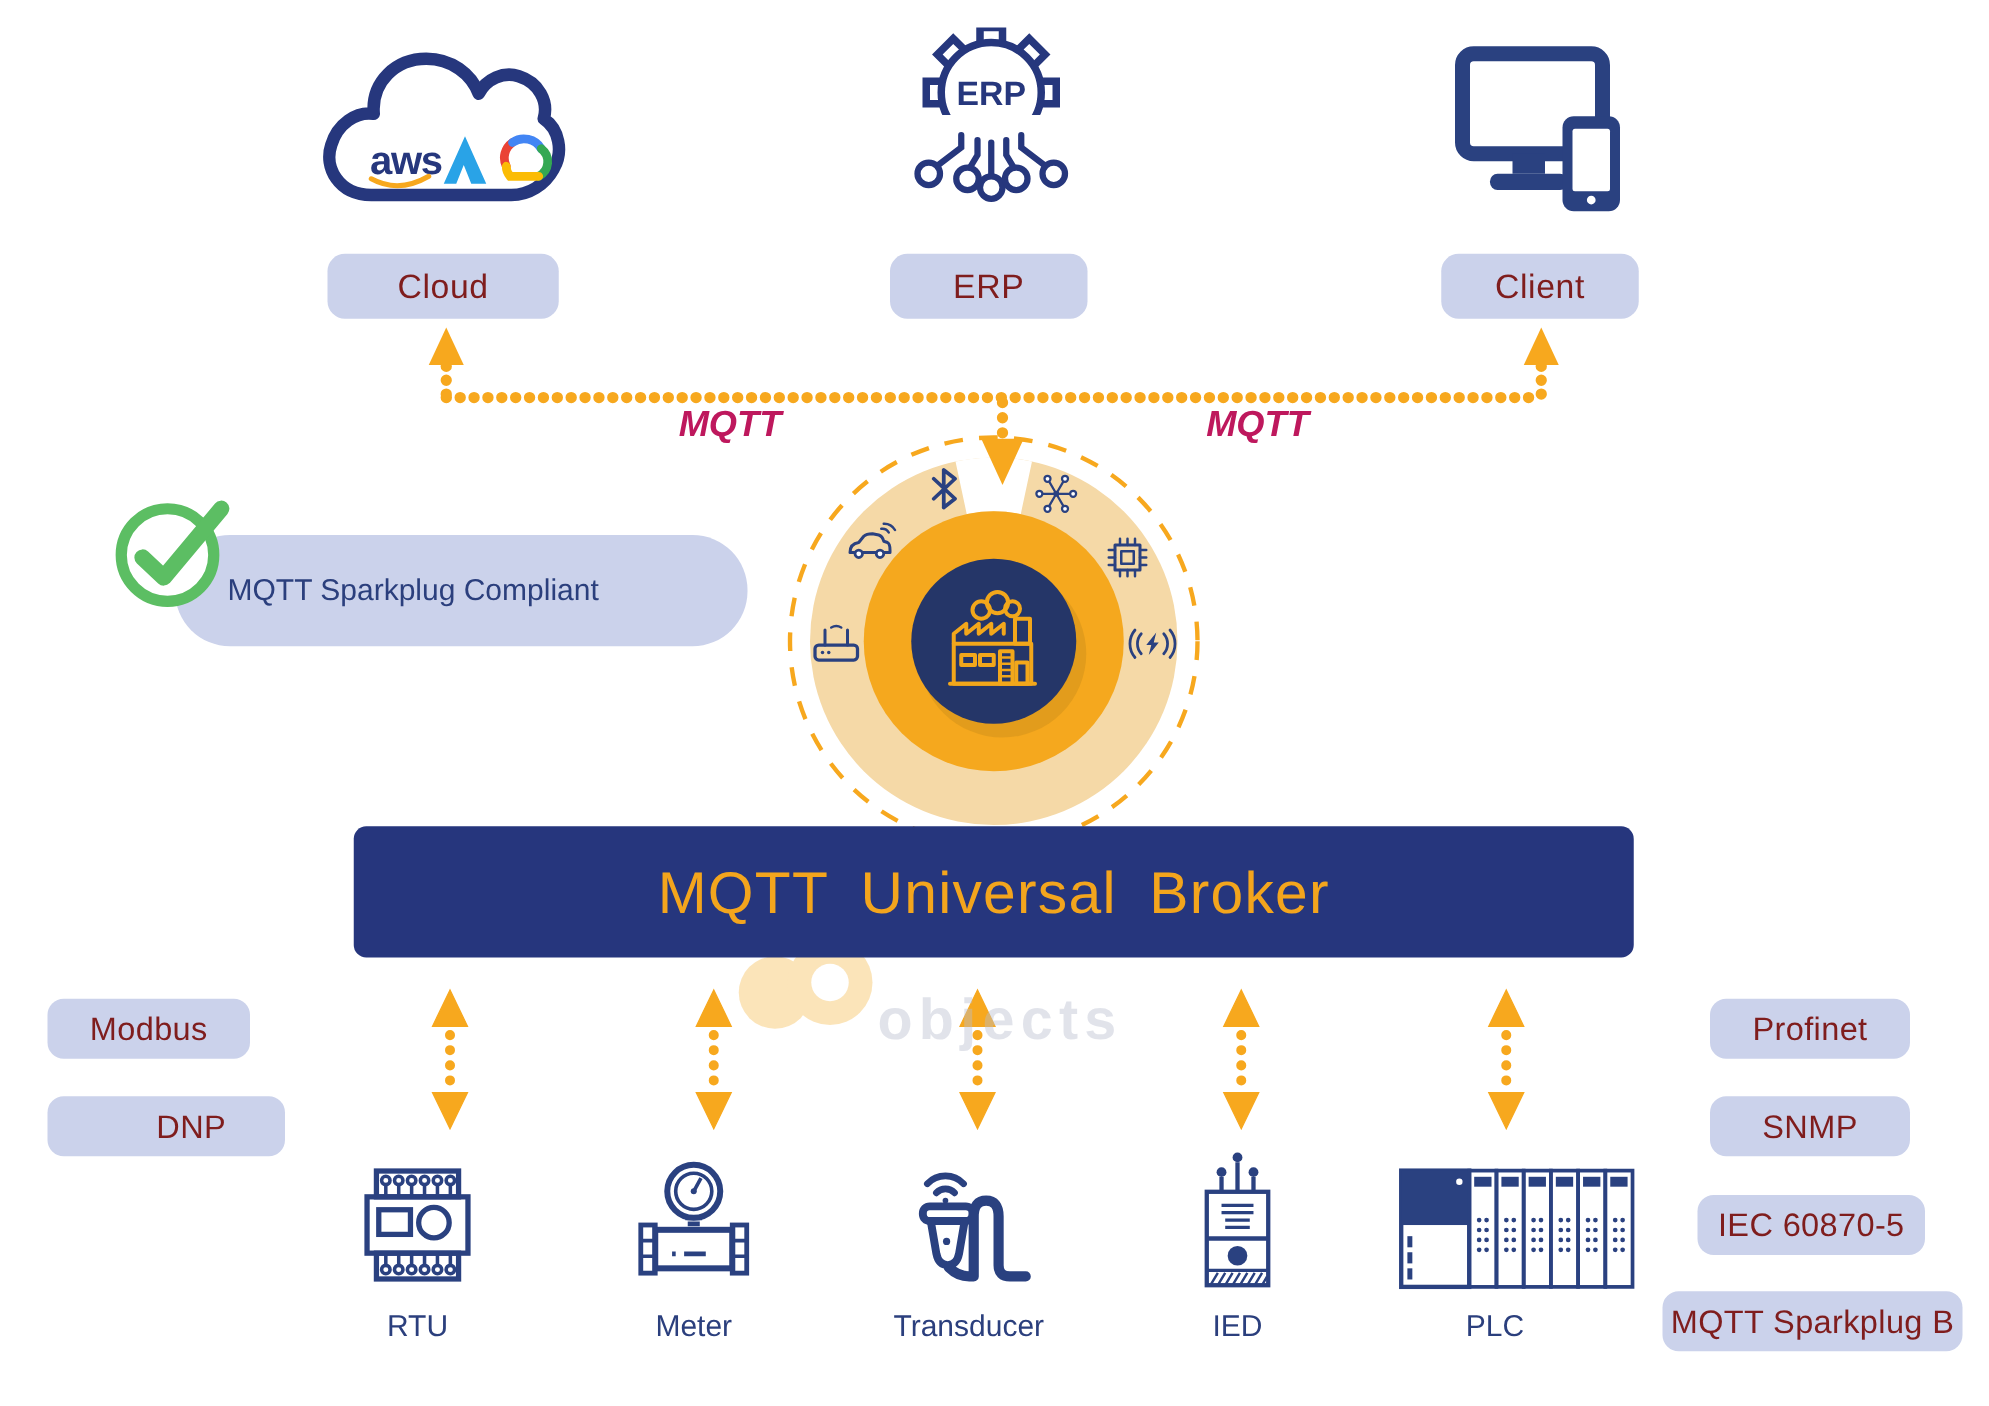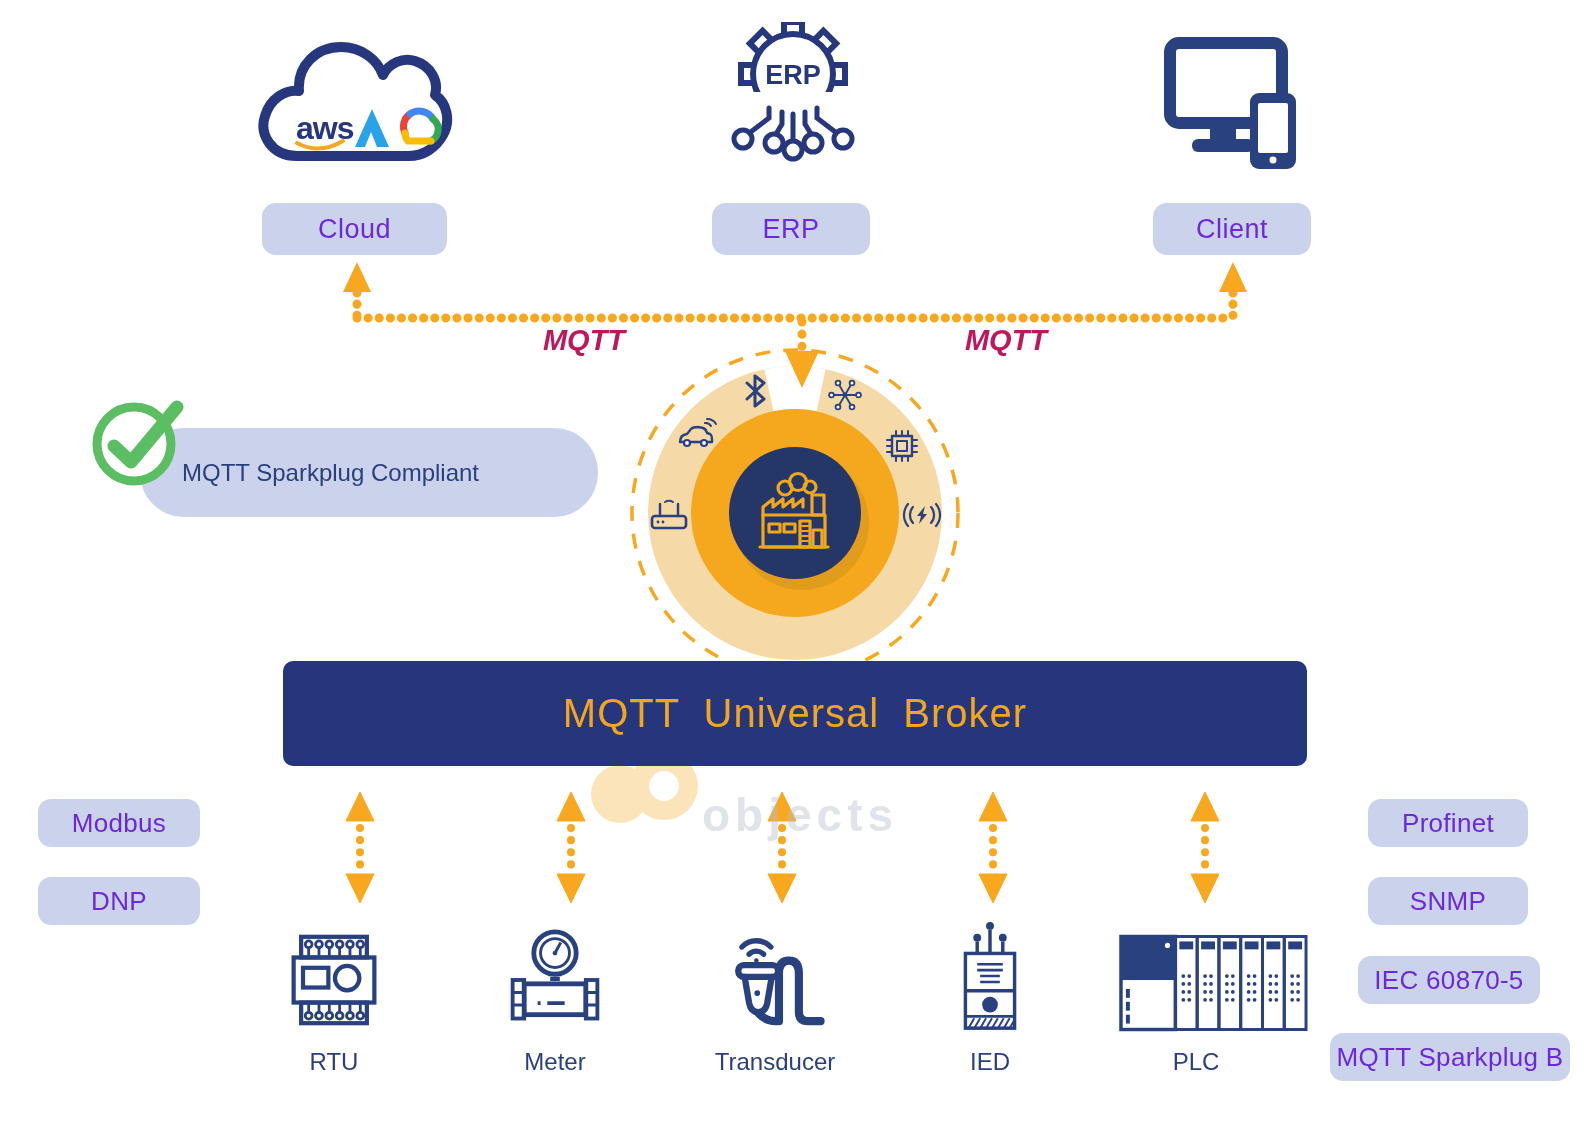--- a/index.html
+++ b/index.html
@@ -1,25 +1,25 @@
 <!DOCTYPE html>
 <html><head>
 <meta charset="utf-8">
 <style>
   html,body{margin:0;padding:0;background:#ffffff;}
   .stage{position:relative;width:1591px;height:1125px;background:#ffffff;overflow:hidden;
          font-family:"Liberation Sans", sans-serif;}
   .abs{position:absolute;}
-  .pill{background:#CBD2EB;color:#6d28d9;border-radius:14px;display:flex;align-items:center;justify-content:center;}
+  .pill{background:#CBD2EB;color:#7f1d1d;border-radius:14px;display:flex;align-items:center;justify-content:center;}
   .top-pill{height:52px;font-size:27px;letter-spacing:.5px;}
   .proto-pill{height:48px;font-size:26px;letter-spacing:.3px;border-radius:13px;}
   .mqtt-label{font-weight:bold;font-size:29px;color:#be185d;text-align:center;font-style:italic;}
   .dev-label{font-size:24px;color:#2B3F7D;text-align:center;}
   .banner{background:#26367D;border-radius:10px;display:flex;align-items:center;justify-content:center;z-index:2;}
-  .banner-title{color:#F3A51D;font-size:40px;font-weight:500;letter-spacing:1px;word-spacing:12px;text-align:center;}
+  .banner-title{color:#F3A51D;font-size:47px;font-weight:500;letter-spacing:1px;word-spacing:12px;text-align:center;}
   .compliance-pill{background:#CBD2EB;border-radius:44px;display:flex;align-items:center;z-index:1;}
   .compliance-text{color:#2B3F7D;font-size:24px;padding-left:42px;}
   .watermark-text{font-size:46px;font-weight:bold;color:#B9BECF;opacity:.42;letter-spacing:5px;z-index:1;}
   svg{display:block;} .z3{z-index:3;}
 </style>
 </head>
 <body>
 
 <div class="stage">
 
@@ -213,21 +213,21 @@
   <svg class="abs" style="left:588px;top:746px;opacity:.3;z-index:1;" width="120" height="88" viewBox="0 0 120 88">
     <circle cx="32" cy="48" r="29" fill="#F2A71B"></circle>
     <circle cx="76" cy="40" r="34" fill="#F2A71B"></circle>
     <circle cx="76" cy="40" r="15" fill="#ffffff"></circle>
   </svg>
   <div class="abs watermark-text" style="left:702px;top:788px;">objects</div>
 
   <div class="abs pill proto-pill" style="left:38px;top:799px;width:162px;">
       <span>Modbus</span>
     </div>
-  <div class="abs pill proto-pill" style="left:38px;top:877px;width:162px;">
+  <div class="abs pill proto-pill" style="left:38px;top:877px;width:150px;padding-left:40px;">
       <span>DNP</span>
     </div>
 
   <div class="abs pill proto-pill" style="left:1368px;top:877px;width:160px;">
       <span>SNMP</span>
     </div>
   <div class="abs pill proto-pill" style="left:1368px;top:799px;width:160px;">
       <span>Profinet</span>
     </div>
   <div class="abs pill proto-pill" style="left:1358px;top:956px;width:182px;">

